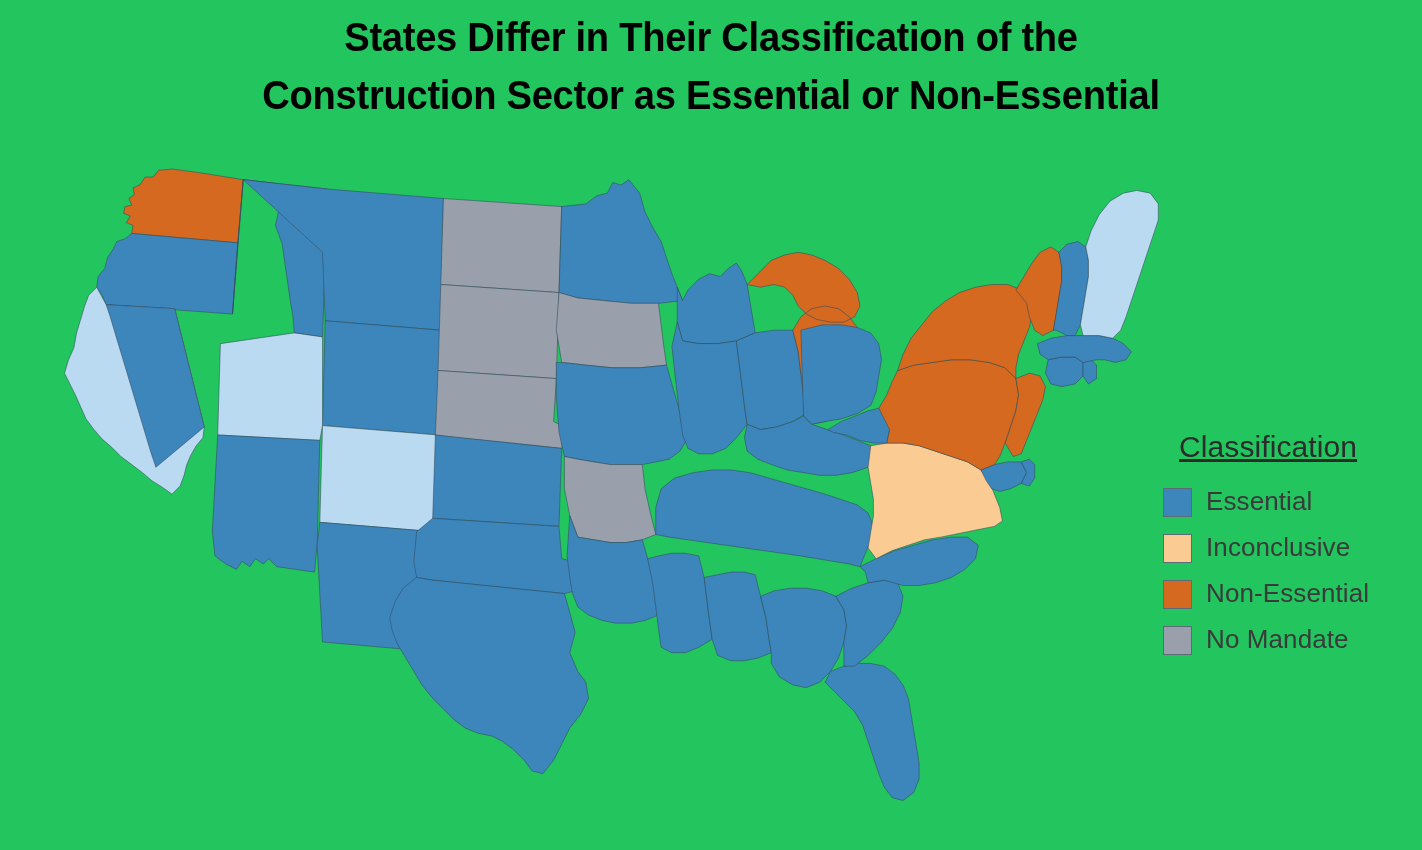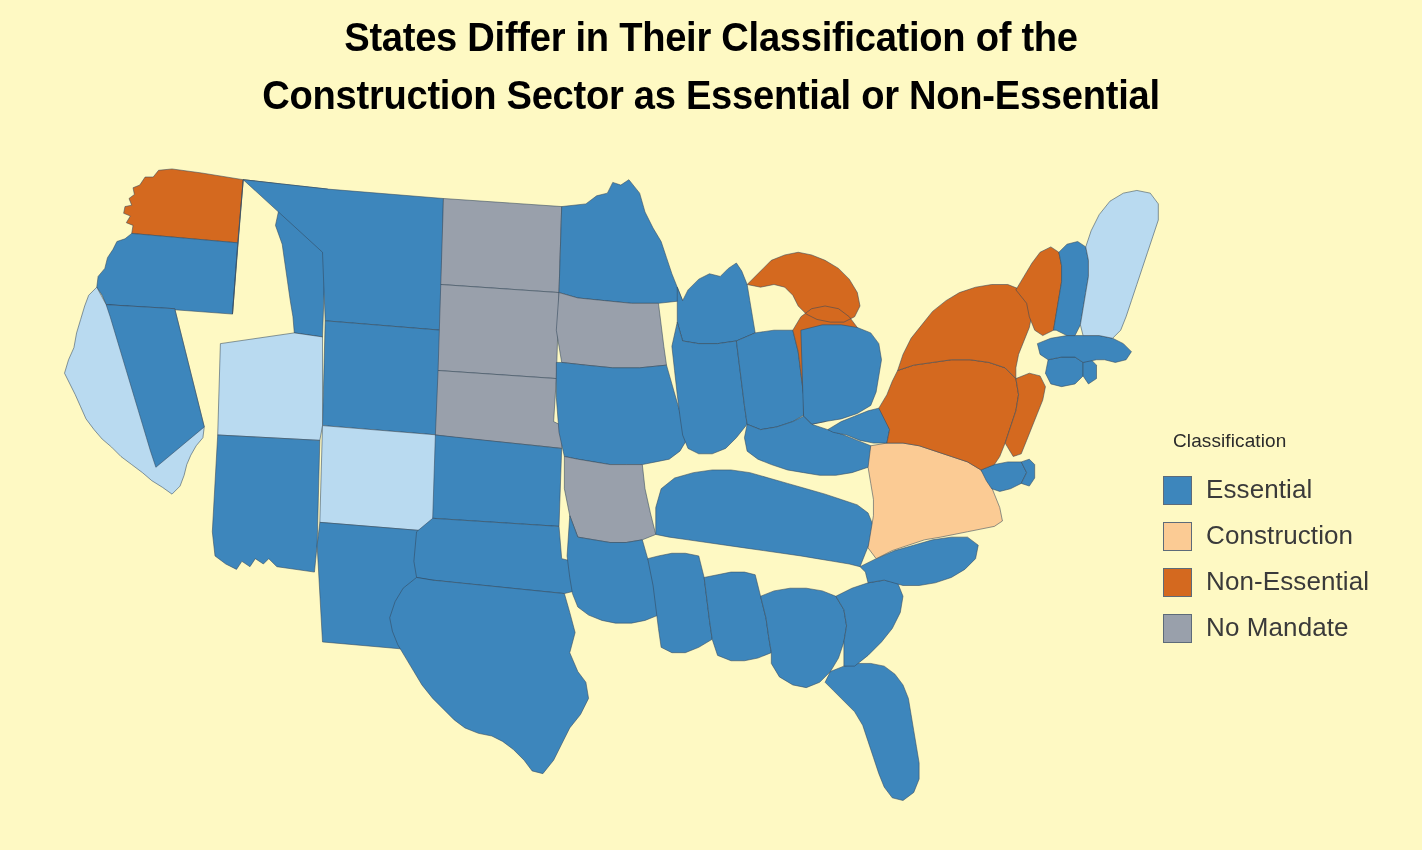--- a/index.html
+++ b/index.html
@@ -9,21 +9,21 @@
     height: 850px;
     background: #ffffff;
     font-family: "Liberation Sans", sans-serif;
     overflow: hidden;
     position: relative;
   }
   #chart-root {
     position: relative;
     width: 1422px;
     height: 850px;
-    background: #fef9c3;
+    background: #22c55e;
   }
   
   #chart-title {
     position: absolute;
     left: 0;
     top: 8px;
     width: 1422px;
     text-align: center;
     font-family: "Liberation Sans Narrow", "Liberation Sans", sans-serif;
     font-weight: bold;
@@ -53,25 +53,26 @@
   }
 
   
   #legend {
     position: absolute;
     left: 1163px;
     top: 430px;
     width: 250px;
   }
   #legend-title {
-    font-size: 19px;
+    font-size: 30px;
     color: #2b2b2b;
     letter-spacing: 0.1px;
-    margin: 0 0 7px 10px;
+    margin: 0 0 7px 16px;
     white-space: nowrap;
+    text-decoration: underline;
   }
   .legend-row {
     display: flex;
     align-items: flex-end;
     height: 46px;
   }
   .legend-swatch {
     width: 29px;
     height: 29px;
     border: 1.6px solid #5d6b79;
@@ -247,21 +248,21 @@
   </div>
 
   <div id="legend">
     <div id="legend-title">Classification</div>
     <div class="legend-row">
       <span class="legend-swatch" style="background: rgb(61, 134, 188);"></span>
       <span class="legend-label">Essential</span>
     </div>
     <div class="legend-row">
       <span class="legend-swatch" style="background: rgb(251, 203, 148);"></span>
-      <span class="legend-label">Construction</span>
+      <span class="legend-label">Inconclusive</span>
     </div>
     <div class="legend-row">
       <span class="legend-swatch" style="background: rgb(212, 105, 31);"></span>
       <span class="legend-label">Non-Essential</span>
     </div>
     <div class="legend-row">
       <span class="legend-swatch" style="background: rgb(153, 160, 171);"></span>
       <span class="legend-label">No Mandate</span>
     </div>
   </div>

